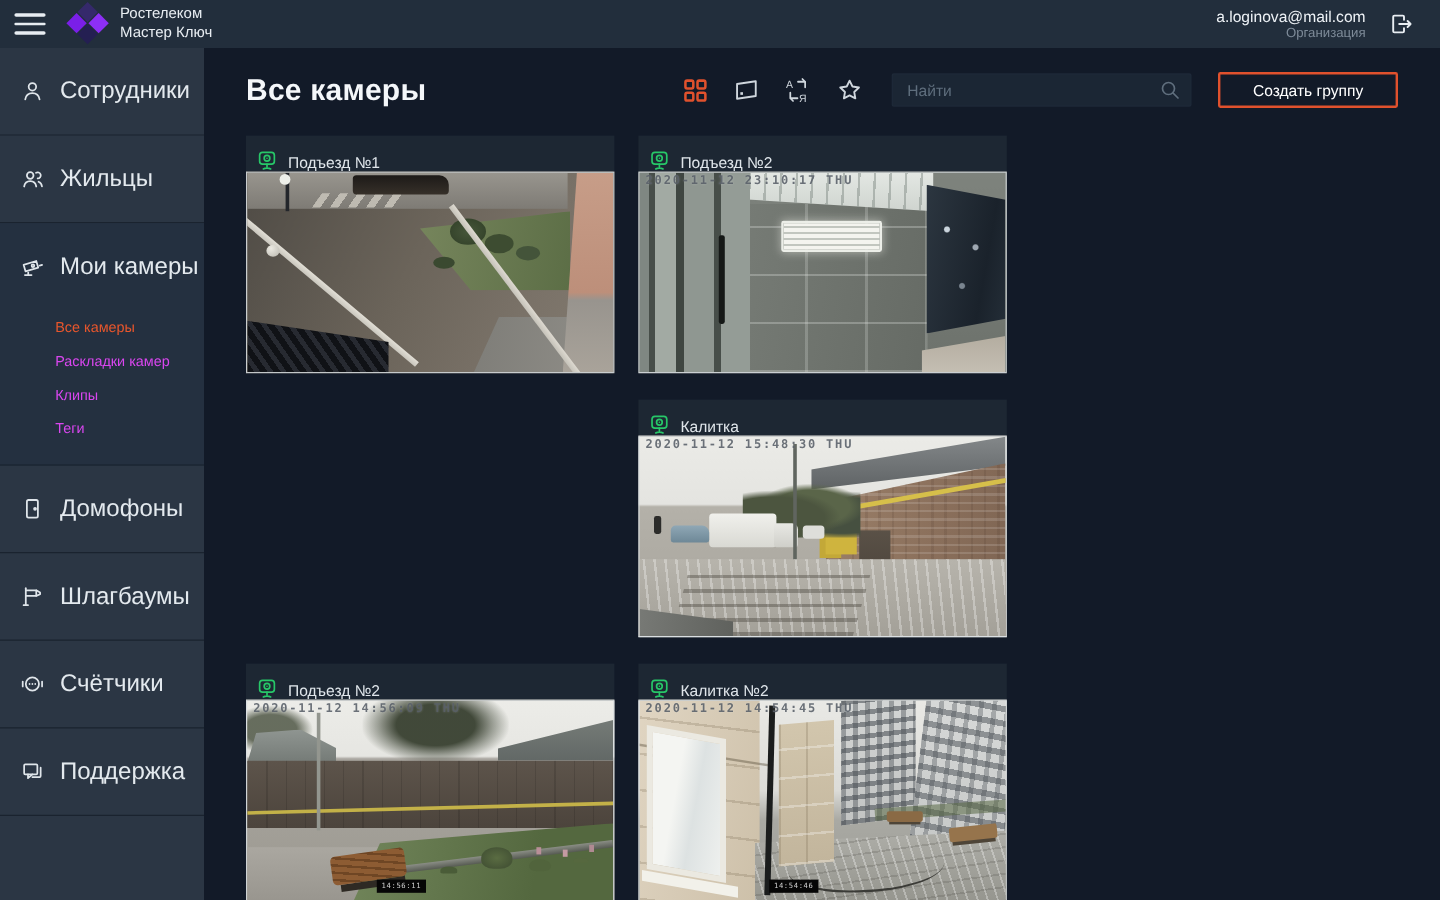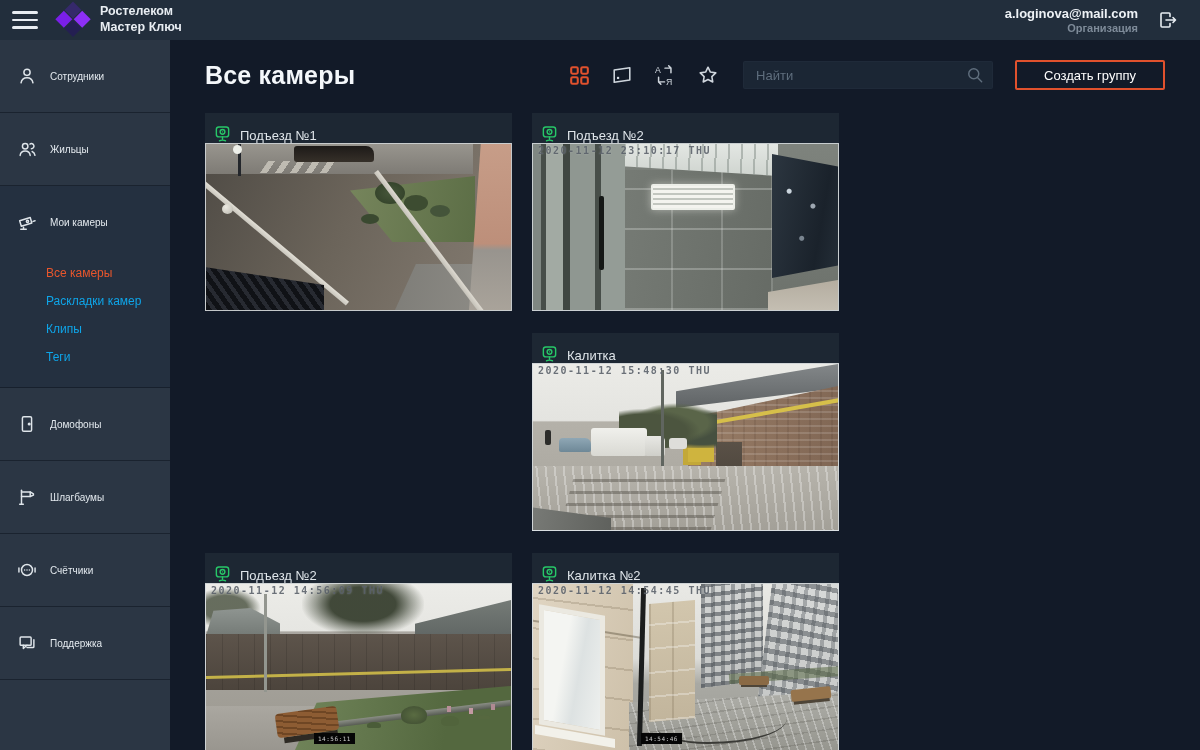--- a/index.html
+++ b/index.html
@@ -2,43 +2,43 @@
 <html><head>
 <meta charset="utf-8">
 <style>
   * { box-sizing: border-box; margin: 0; padding: 0; }
   html,body { width:1200px; height:750px; overflow:hidden; background:#121a28;
               font-family:"Liberation Sans", sans-serif; }
   .app { position:relative; width:1200px; height:750px; }
 
   
   .topbar { position:absolute; top:0; left:0; width:100%; height:40px; background:#222e3c;
-            display:flex; align-items:center; padding:0 20px 0 12px; z-index:10;font-weight:bold; }
+            display:flex; align-items:center; padding:0 20px 0 12px; z-index:10; }
   .hamburger { width:26px; height:18px; display:flex; flex-direction:column; justify-content:space-between; cursor:pointer; }
   .hamburger span { display:block; height:2.6px; background:#e8edf2; border-radius:2px; }
   .logo { width:26px; height:26px; margin-left:22px; transform:rotate(45deg); display:grid;
           grid-template-columns:12px 12px; grid-template-rows:12px 12px; gap:1px; }
   .logo i { display:block; }
   .logo .d1 { background:#35296b; } .logo .d2 { background:#8d2ff5; }
   .logo .d3 { background:#7a1fe8; } .logo .d4 { background:#241f52; }
   .brand { margin-left:14px; color:#e8edf2; font-size:12.5px; line-height:1.25; }
   .top-right { margin-left:auto; text-align:right; }
   .email { color:#eef2f6; font-size:13px; }
   .role { color:#7e8b99; font-size:11px; margin-top:1px; }
   .logout { margin-left:18px; cursor:pointer; display:flex; align-items:center; }
 
   
   .sidebar { position:absolute; top:40px; left:0; width:170px; bottom:0; background:#2b3644; }
   .nav-row { height:73px; display:flex; align-items:center; gap:12px; padding-left:16px;
              border-bottom:1px solid rgba(10,16,26,.5); cursor:pointer; }
-  .nav-row .label { color:#e3e9ee; font-size:10px; }
+  .nav-row .label { color:#e3e9ee; font-size:20px; }
   .nav-group { background:#243040; border-bottom:1px solid rgba(10,16,26,.5); }
   .nav-group .nav-row { border-bottom:none; }
   .subnav { padding:0 0 16px 46px; }
-  .subnav .sub { padding:7px 0; font-size:12px; color:#0ea5e9; cursor:pointer; }
+  .subnav .sub { padding:7px 0; font-size:12px; color:#d946ef; cursor:pointer; }
   .subnav .sub.active { color:#e8562c; }
   .icon24 { width:22px; height:22px; flex:0 0 22px; }
 
   
   .main { position:absolute; left:170px; top:40px; right:0; bottom:0; background:#121a28; padding:0 35px; }
   .main-header { display:flex; align-items:center; padding-top:20px; height:50px; }
   .page-title { color:#f4f7fa; font-size:25px; font-weight:700; letter-spacing:.2px; }
   .tools { margin-left:auto; display:flex; align-items:center; gap:21px; }
   .tool-btn { width:22px; height:22px; cursor:pointer; display:flex; align-items:center; justify-content:center; }
   .search-wrap { position:relative; margin-left:24px; }

